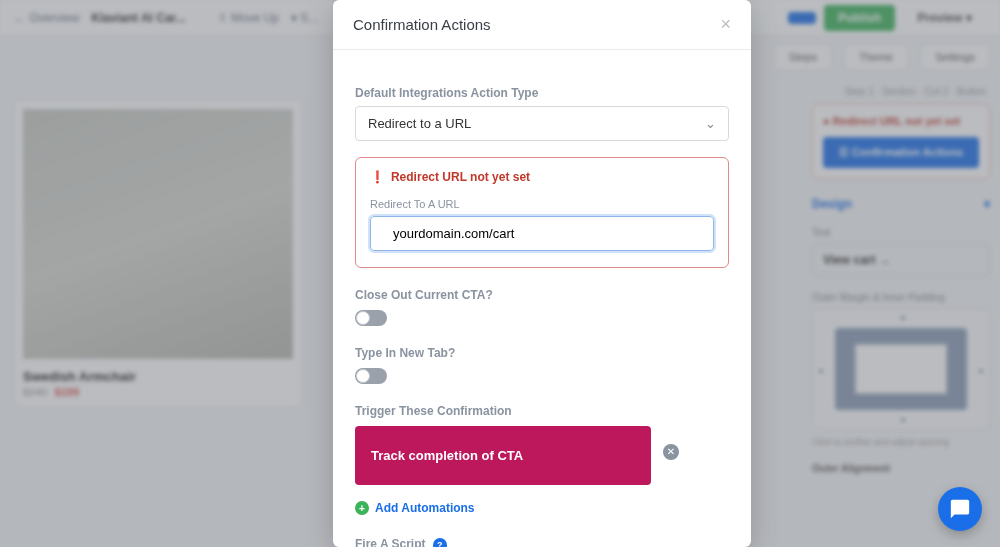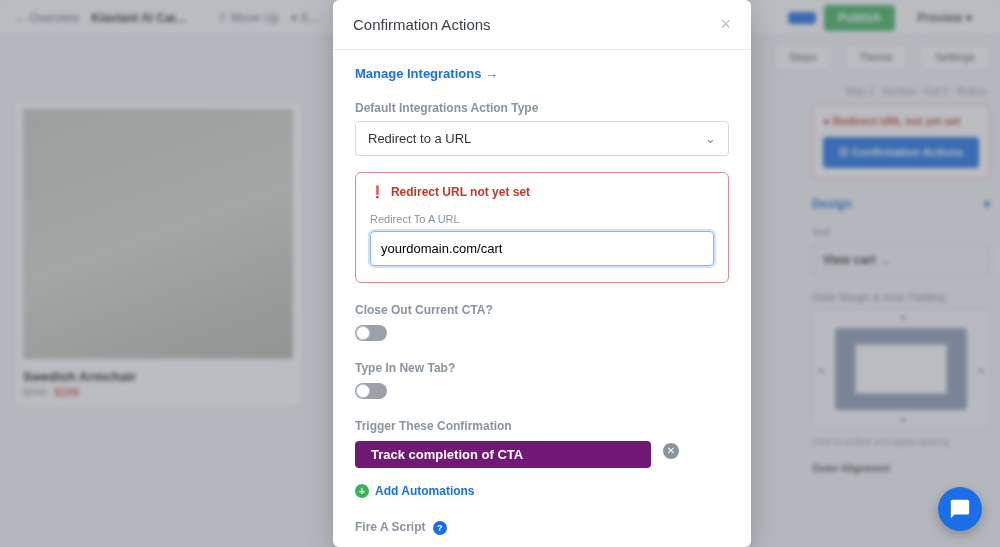--- a/index.html
+++ b/index.html
@@ -44,24 +44,24 @@
   .modal-head { padding: 14px 20px; border-bottom: 1px solid #e8eaed; display: flex; justify-content: space-between; align-items: center; }
   .modal-head .ttl { font-size: 15px; color: #3b4148; }
   .modal-head .close { color: #bbb; font-size: 18px; cursor: pointer; }
   .modal-body { padding: 16px 22px 0 22px; overflow: hidden; flex: 1; font-size: 13px; }
   .link { color: #1a6fe8; font-weight: 600; font-size: 13px; }
   .seclabel { color: #8a93a0; font-size: 12px; font-weight: 600; margin-top: 20px; }
   .select { margin-top: 6px; border: 1px solid #d6d9de; border-radius: 4px; padding: 9px 12px; font-size: 13px; display: flex; justify-content: space-between; align-items: center; background: #fff; }
   .errbox { margin-top: 16px; border: 1px solid #e08b8b; border-radius: 6px; padding: 12px 14px 16px 14px; background: #fff; }
   .errbox .errline { color: #c0392b; font-size: 12px; font-weight: 600; display: flex; align-items: center; gap: 6px; }
   .errbox .sublabel { color: #8a93a0; font-size: 11px; margin-top: 14px; }
-  .errbox input { margin-top: 6px; width: 100%; border: 1px solid #8fb8e8; outline: 2px solid #cfe2f9; border-radius: 4px; padding: 9px 10px; font-size: 13px; }
+  .errbox input { margin-top: 6px; width: 100%; border: 1px solid #8fb8e8; outline: 2px solid #cfe2f9; border-radius: 4px; padding: 9px 22px; font-size: 13px; }
   .toggle { margin-top: 8px; width: 32px; height: 16px; background: #9aa1ab; border-radius: 10px; position: relative; }
   .toggle .knob { position: absolute; left: 1px; top: 1px; width: 14px; height: 14px; background: #fff; border-radius: 50%; border: 1px solid #c4c8cf; }
-  .pill { margin-top: 8px; background: #701a75; color: #fff; font-weight: 600; font-size: 13px; padding: 6px 16px; border-radius: 4px; width: 296px; display: inline-block; }
+  .pill { margin-top: 8px; background: #be185d; color: #fff; font-weight: 600; font-size: 13px; padding: 22px 16px; border-radius: 4px; width: 296px; display: inline-block; }
   .pillrow { display: flex; align-items: center; gap: 12px; }
   .pillx { width: 16px; height: 16px; background: #8a93a0; border-radius: 50%; color: #fff; display: flex; align-items: center; justify-content: center; font-size: 10px; }
   .addline { margin-top: 16px; color: #1a6fe8; font-size: 12px; font-weight: 600; display: flex; align-items: center; gap: 6px; }
   .plus { width: 14px; height: 14px; background: #3cb35a; color: #fff; border-radius: 50%; display: flex; align-items: center; justify-content: center; font-size: 10px; }
   .qmark { display: inline-flex; width: 14px; height: 14px; background: #1a6fe8; color: #fff; border-radius: 50%; align-items: center; justify-content: center; font-size: 9px; margin-left: 4px; }
 
   .chat { position: absolute; right: 18px; bottom: 16px; width: 44px; height: 44px; background: #1a6fe8; border-radius: 50%; display: flex; align-items: center; justify-content: center; box-shadow: 0 4px 12px rgba(0,0,0,0.25); }
   .chat svg { width: 22px; height: 22px; fill: #fff; }
 </style>
 </head>
@@ -127,21 +127,20 @@
   </div>
 
   <div class="overlay"></div>
 
   <div class="modal">
     <div class="modal-head">
       <span class="ttl">Confirmation Actions</span>
       <span class="close">×</span>
     </div>
     <div class="modal-body">
-      <div class="link">Manage Integrations →</div>
 
       <div class="seclabel">Default Integrations Action Type</div>
       <div class="select">
         <span>Redirect to a URL</span>
         <span style="color:#888">⌄</span>
       </div>
 
       <div class="errbox">
         <div class="errline">
           <span>❗</span>

